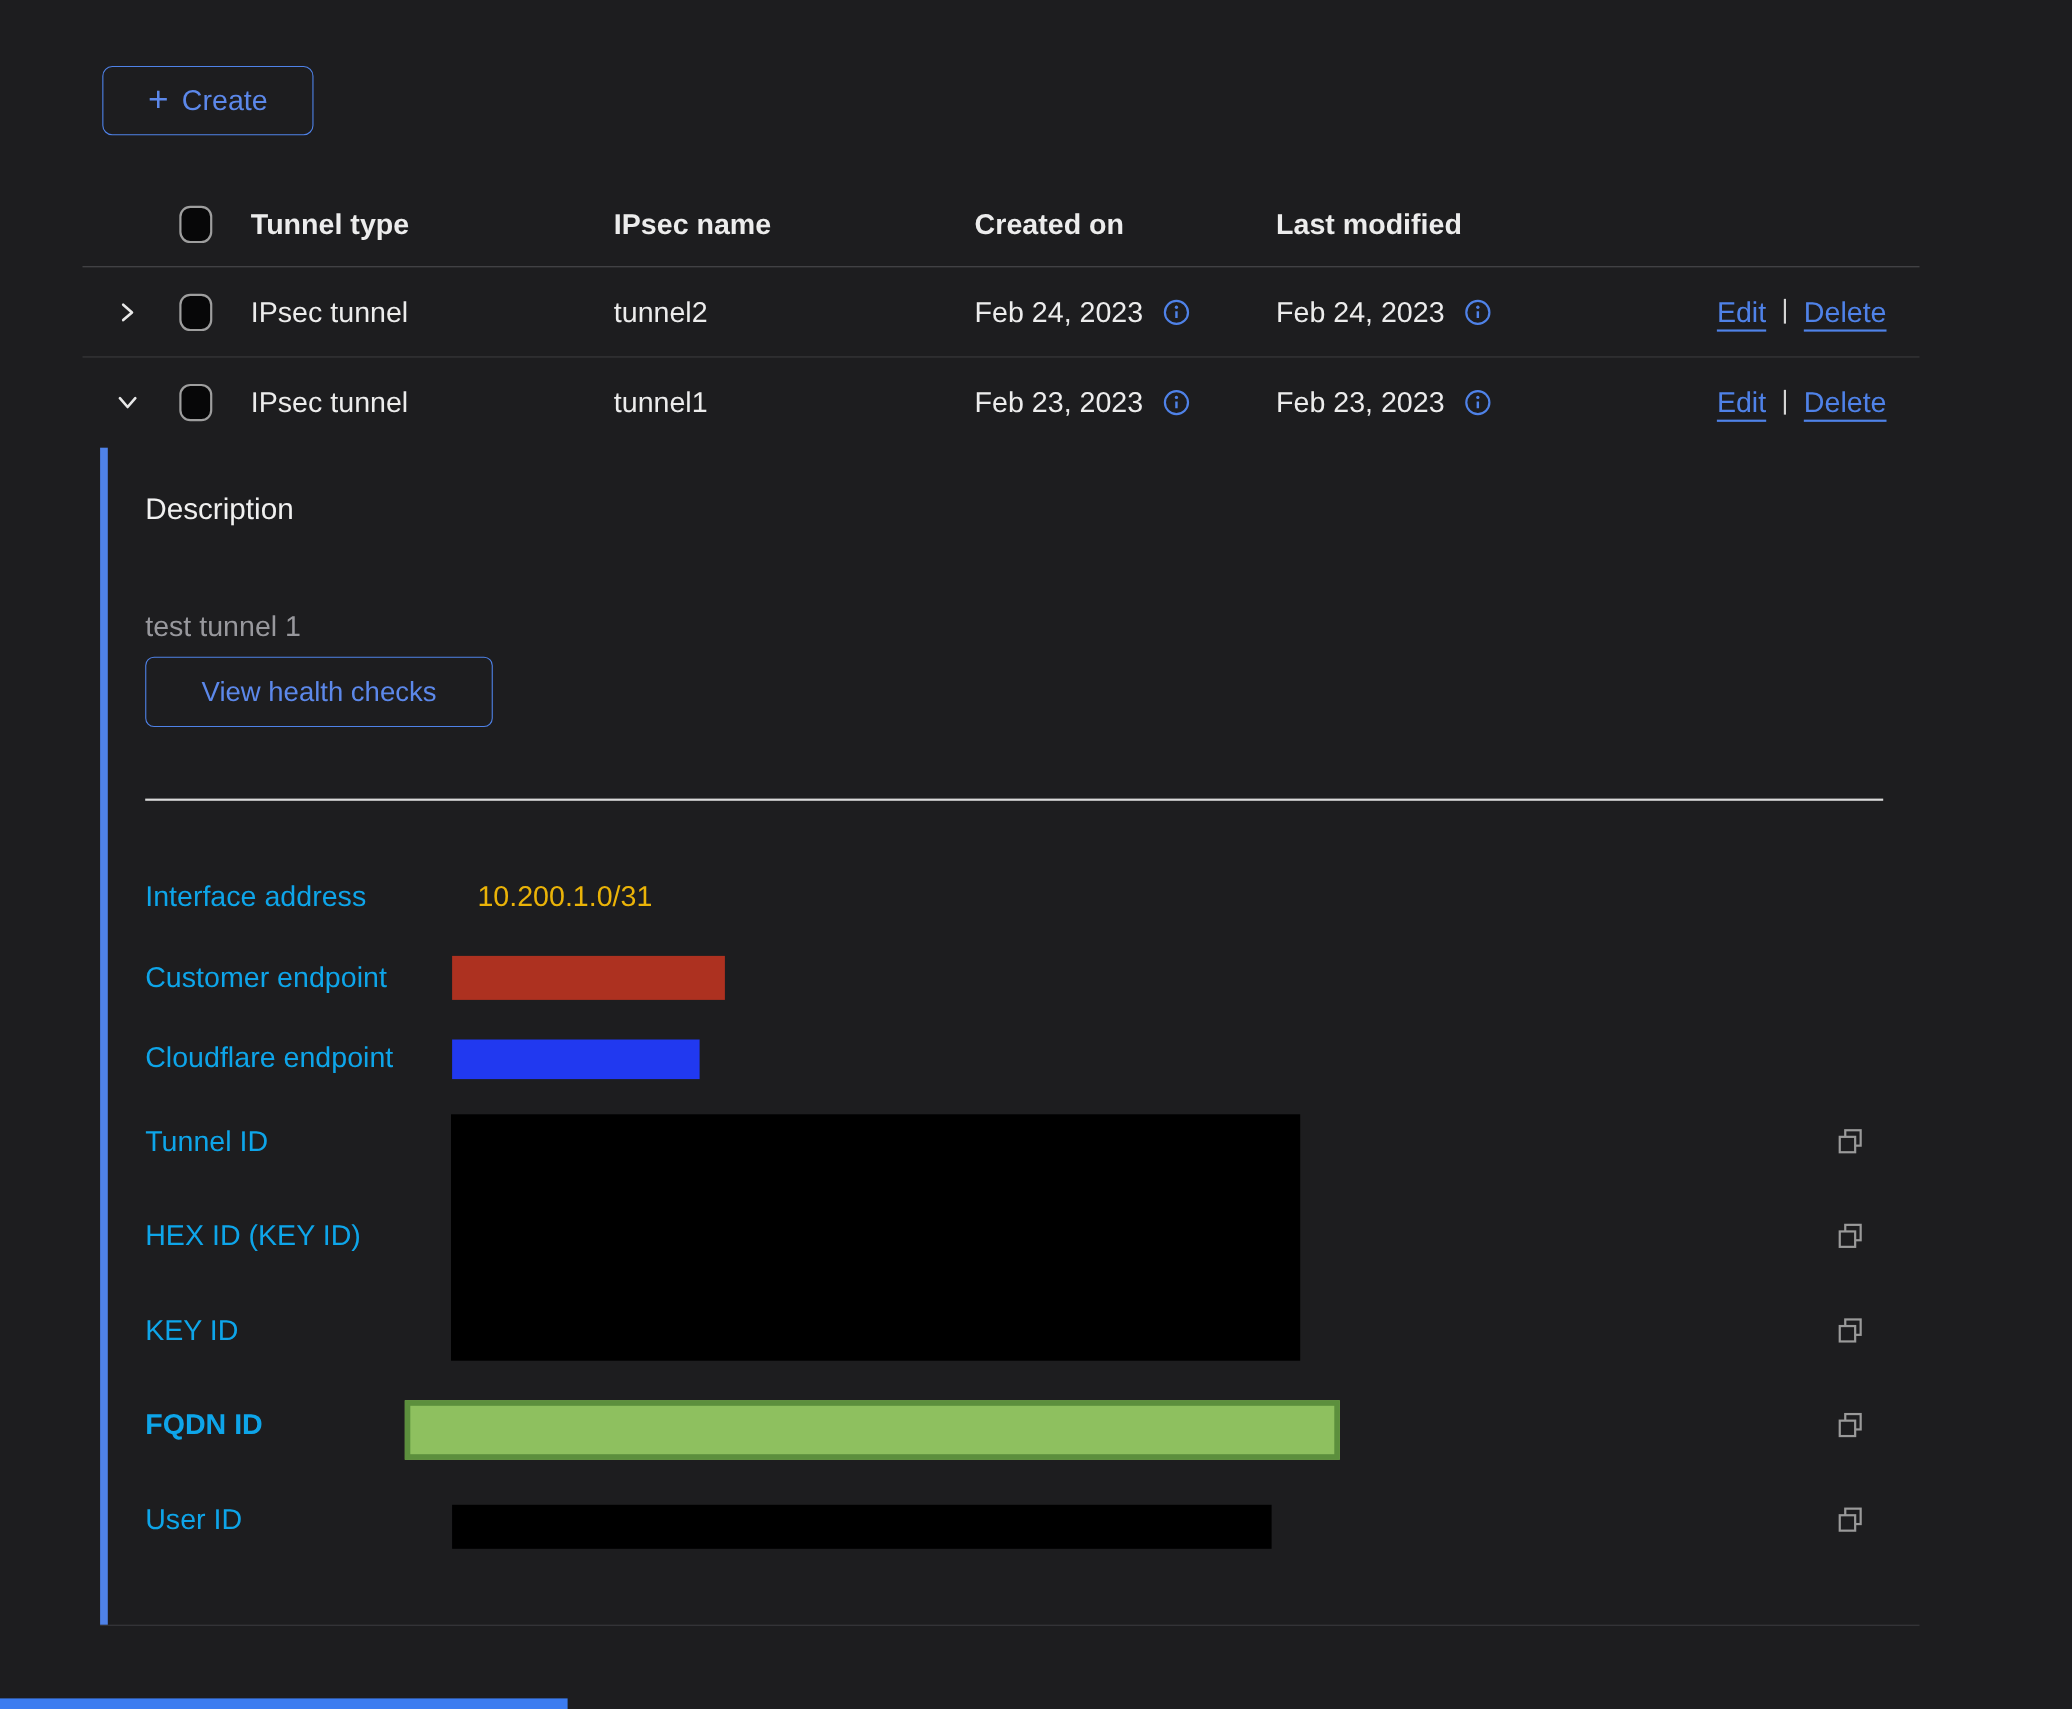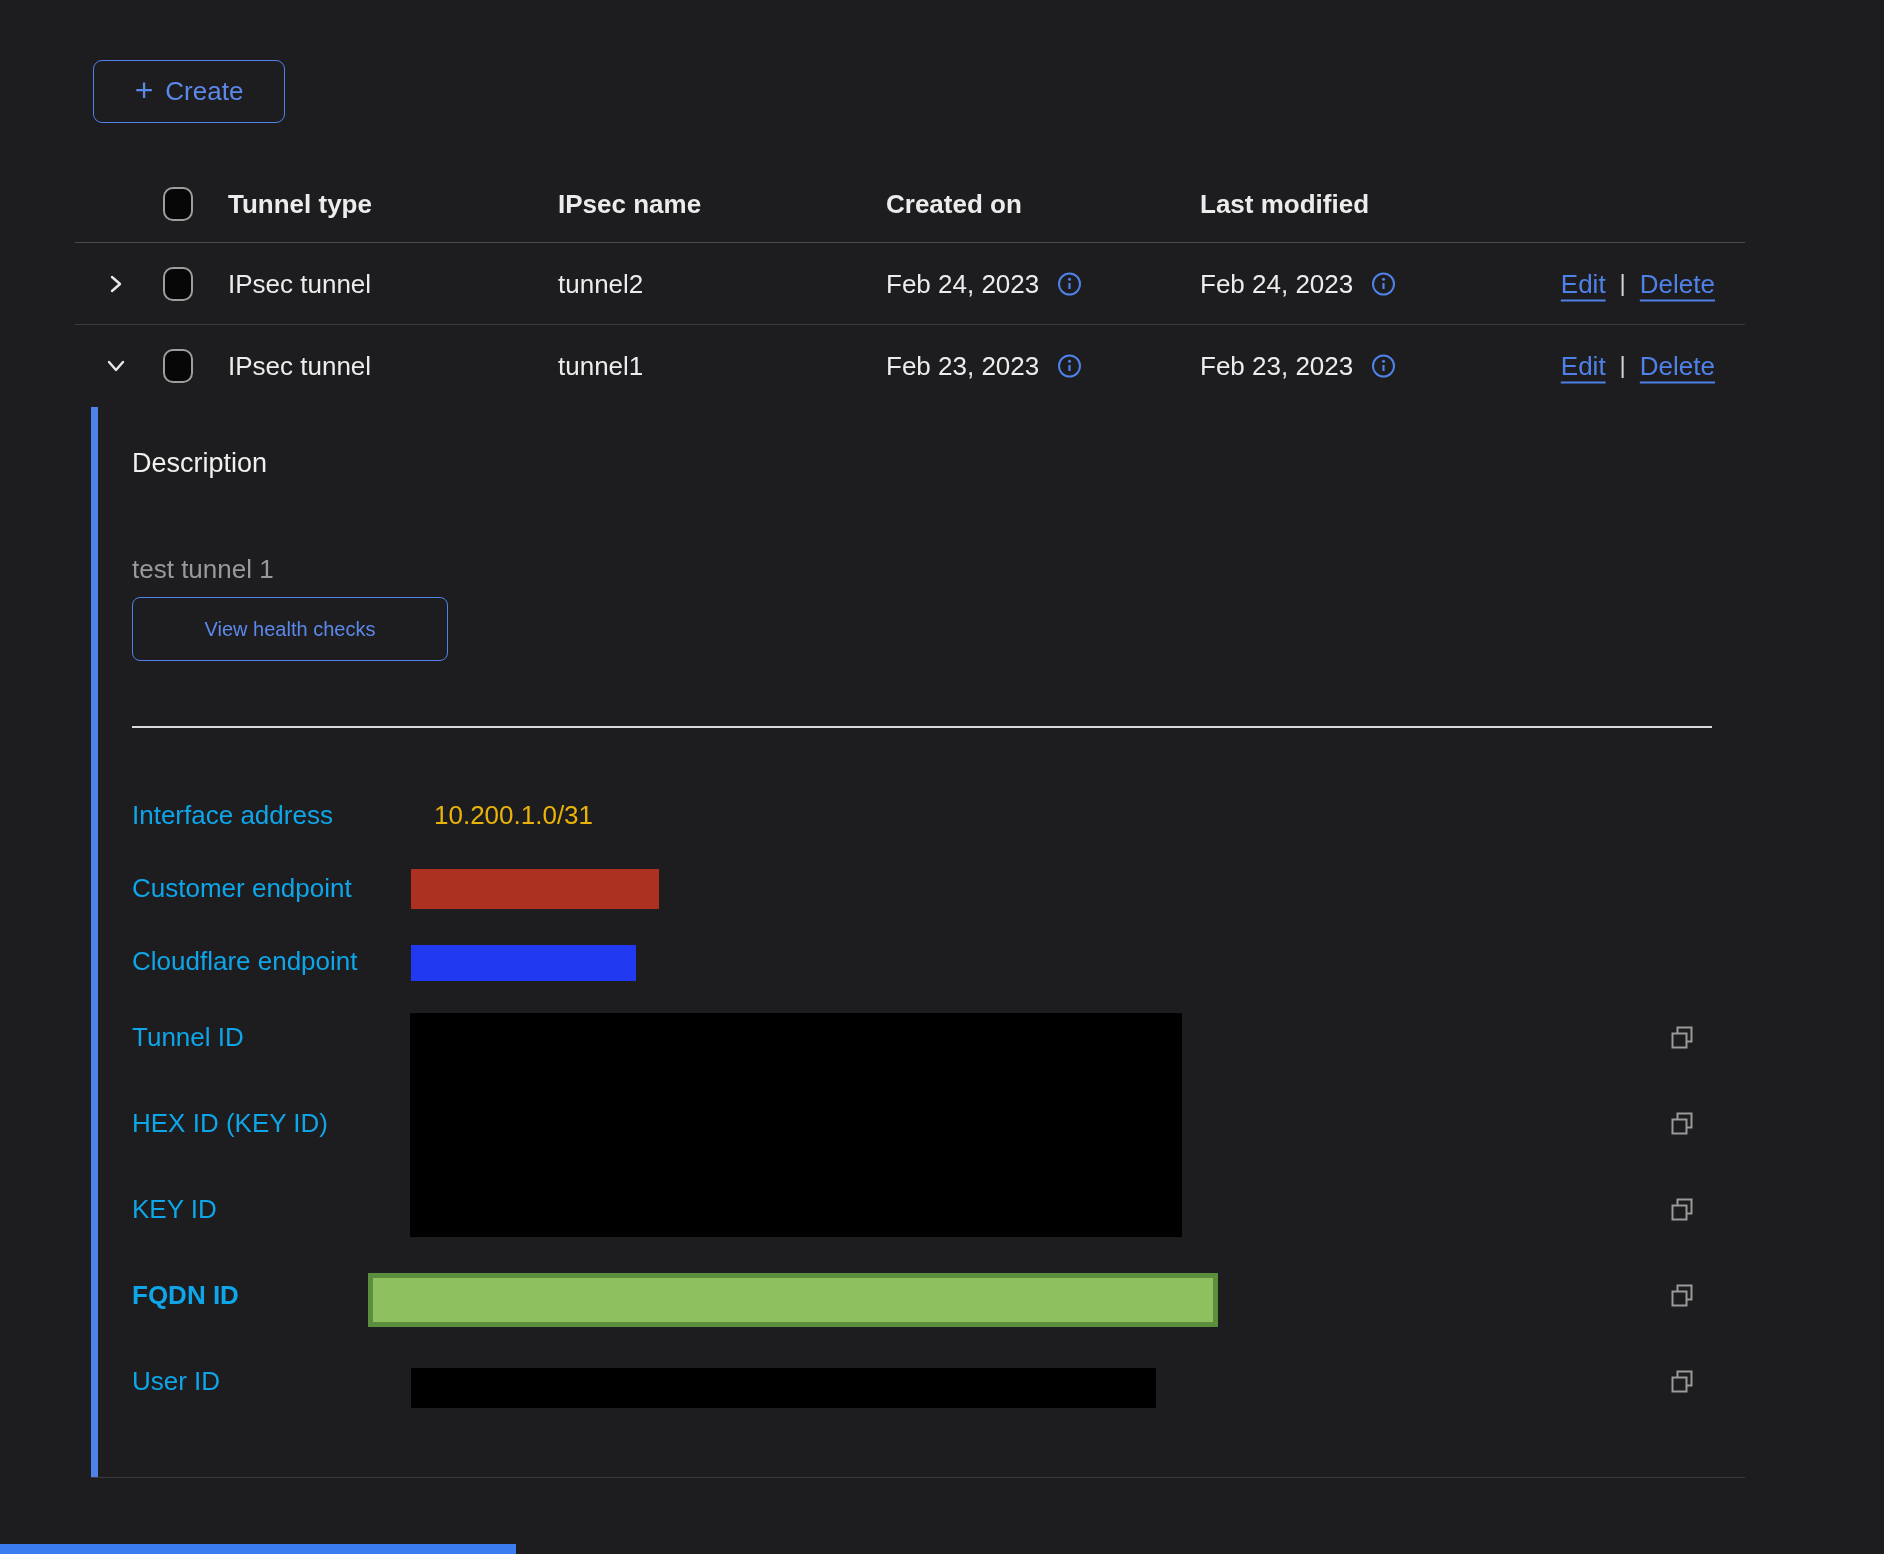--- a/index.html
+++ b/index.html
@@ -40,40 +40,40 @@
   .table{position:absolute;left:75px;top:165px;width:1670px;}
   .thead{position:relative;height:78px;border-bottom:1px solid var(--border-light);font-weight:700;}
   .trow{position:relative;height:82px;}
   .trow.bordered{border-bottom:1px solid var(--border);}
   .cell{position:absolute;top:50%;transform:translateY(-50%);font-size:26px;white-space:nowrap;}
   .c-expander{left:26px;width:30px;height:30px;display:flex;align-items:center;justify-content:center;cursor:pointer;}
   .c-check{left:88px;}
   .c-type{left:153px;}
   .c-name{left:483px;}
   .c-created{left:811px;display:flex;align-items:center;gap:18px;}
-  .c-modified{left:1085px;display:flex;align-items:center;gap:18px;margin-left:40px;}
+  .c-modified{left:1085px;display:flex;align-items:center;gap:18px;}
   .c-actions{right:30px;display:flex;align-items:flex-start;gap:14px;}
 
   .checkbox{
     width:30px;height:34px;border:2px solid #9e9e9e;border-radius:10px;
     background:#070708;cursor:pointer;
   }
   .link{color:var(--accent);text-decoration:underline;text-underline-offset:7px;text-decoration-thickness:1.5px;cursor:pointer;font-size:26px;}
   .pipe{color:#d4d4d4;font-size:24px;}
   .info-icon{width:25px;height:25px;display:inline-block;cursor:pointer;}
 
   
   .panel{position:absolute;left:91px;top:407px;width:1654px;height:1071px;border-bottom:1px solid var(--border);}
   .panel-bar{position:absolute;left:0;top:0;width:7px;height:100%;background:var(--accent);}
   .desc-label{position:absolute;left:41px;top:41px;font-size:27px;font-weight:500;color:#f0f0f0;}
   .desc-value{position:absolute;left:41px;top:125px;font-size:26px;color:var(--text-dim);margin-top:22px;}
   .health-btn{
     position:absolute;left:41px;top:190px;width:316px;height:64px;
     border:1.5px solid var(--accent);border-radius:8px;background:transparent;
-    color:#5c88ea;font-size:20px;font-family:inherit;cursor:pointer;
+    color:#5c88ea;font-size:25px;font-family:inherit;cursor:pointer;
   }
   .panel-divider{position:absolute;left:41px;top:319px;width:1580px;height:2px;background:var(--divider);}
 
   .f-label{position:absolute;left:41px;font-size:26px;color:#0ea5e9;white-space:nowrap;}
   .f-value{position:absolute;font-size:26px;color:#eab308;white-space:nowrap;}
 
   .redact{position:absolute;}
   .redact.red{left:320px;top:462px;width:248px;height:40px;background:var(--redaction-red);}
   .redact.blue{left:320px;top:538px;width:225px;height:36px;background:var(--redaction-blue);}
   .redact.black-big{left:319px;top:606px;width:772px;height:224px;background:var(--redaction-black);}

